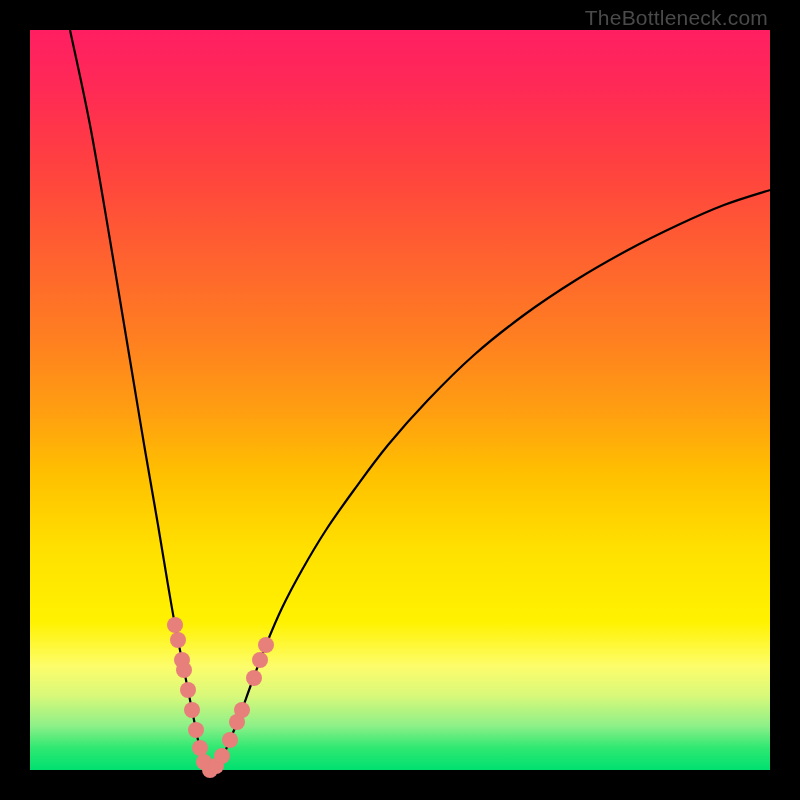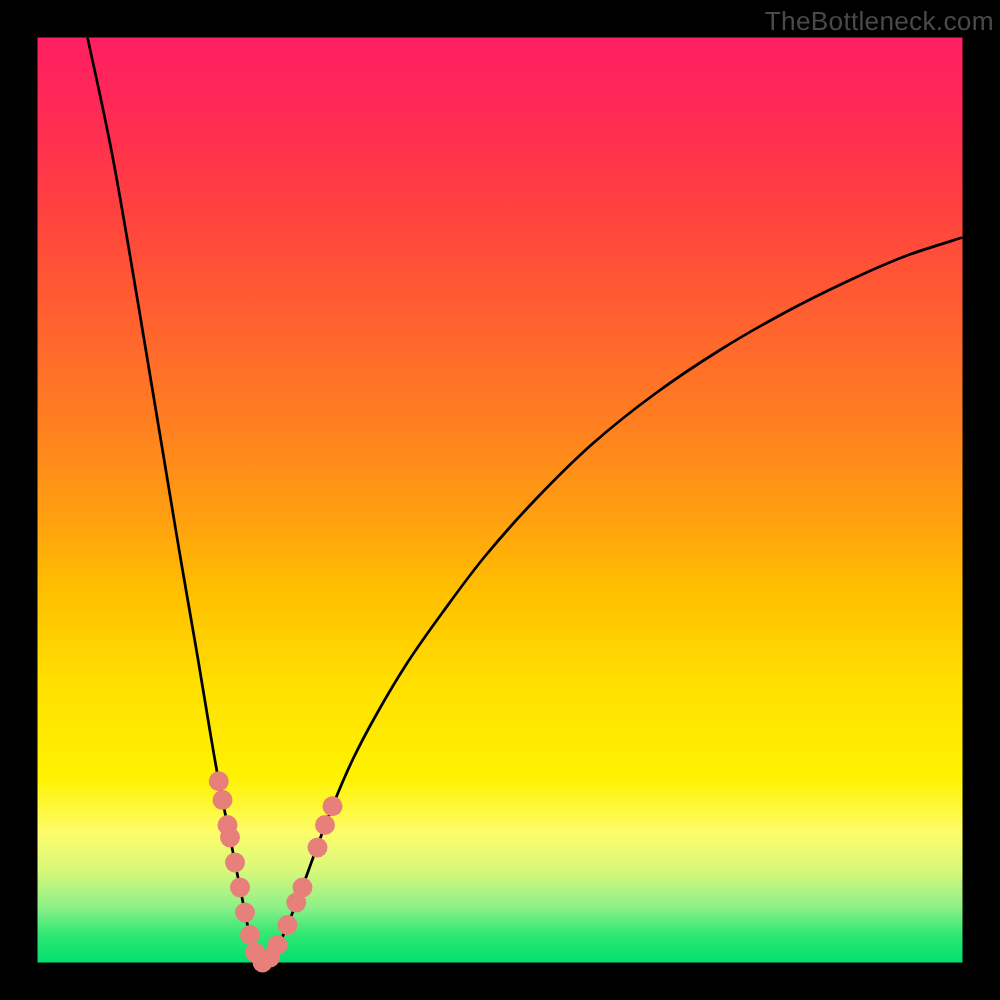--- a/index.html
+++ b/index.html
@@ -38,21 +38,21 @@
       #fdfd6b 86%,
       #d8f87a 90%,
       #8ef088 94%,
       #2fe872 97%,
       #00e070 100%
     );
   }
   .watermark {
     position: absolute;
     top: 6px;
-    right: 5px;
+    right: 32px;
     color: #4a4a4a;
     font-size: 21px;
     font-weight: 500;
     letter-spacing: 0.2px;
     user-select: none;
   }
   svg.curve {
     position: absolute;
     left: 0;
     top: 0;

